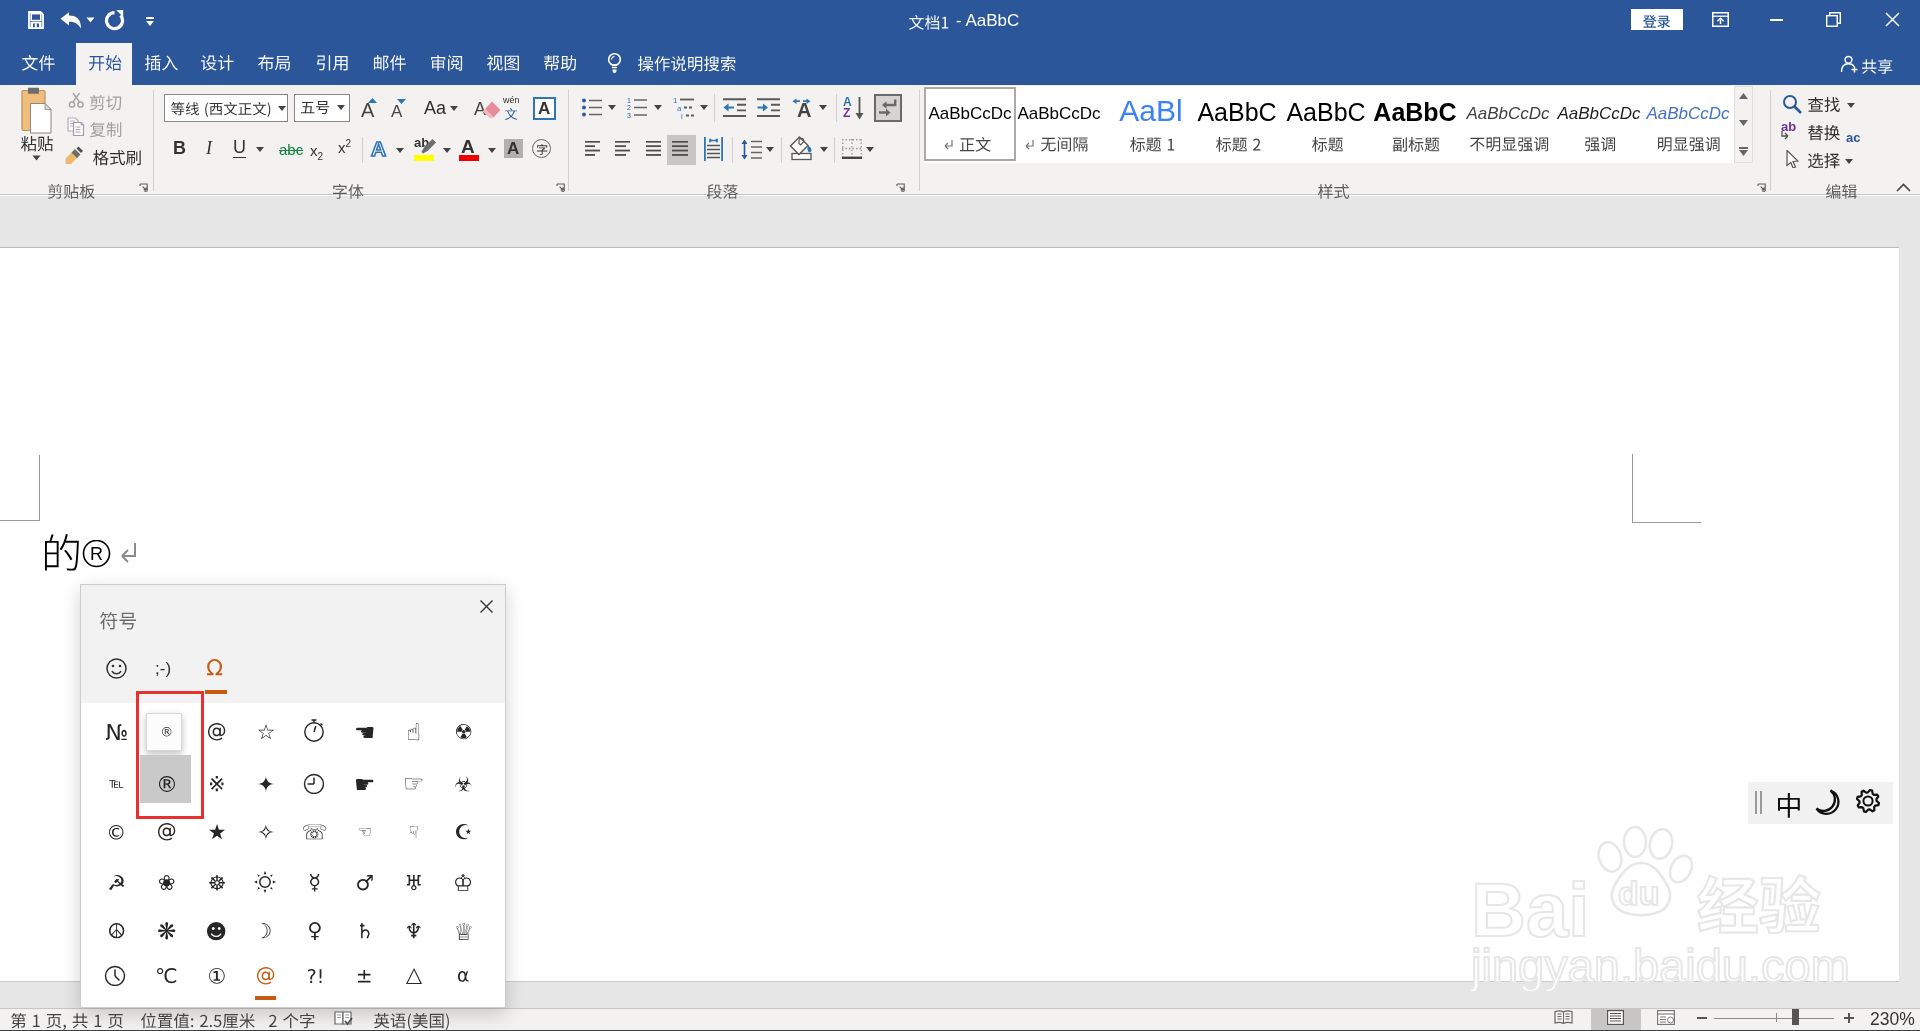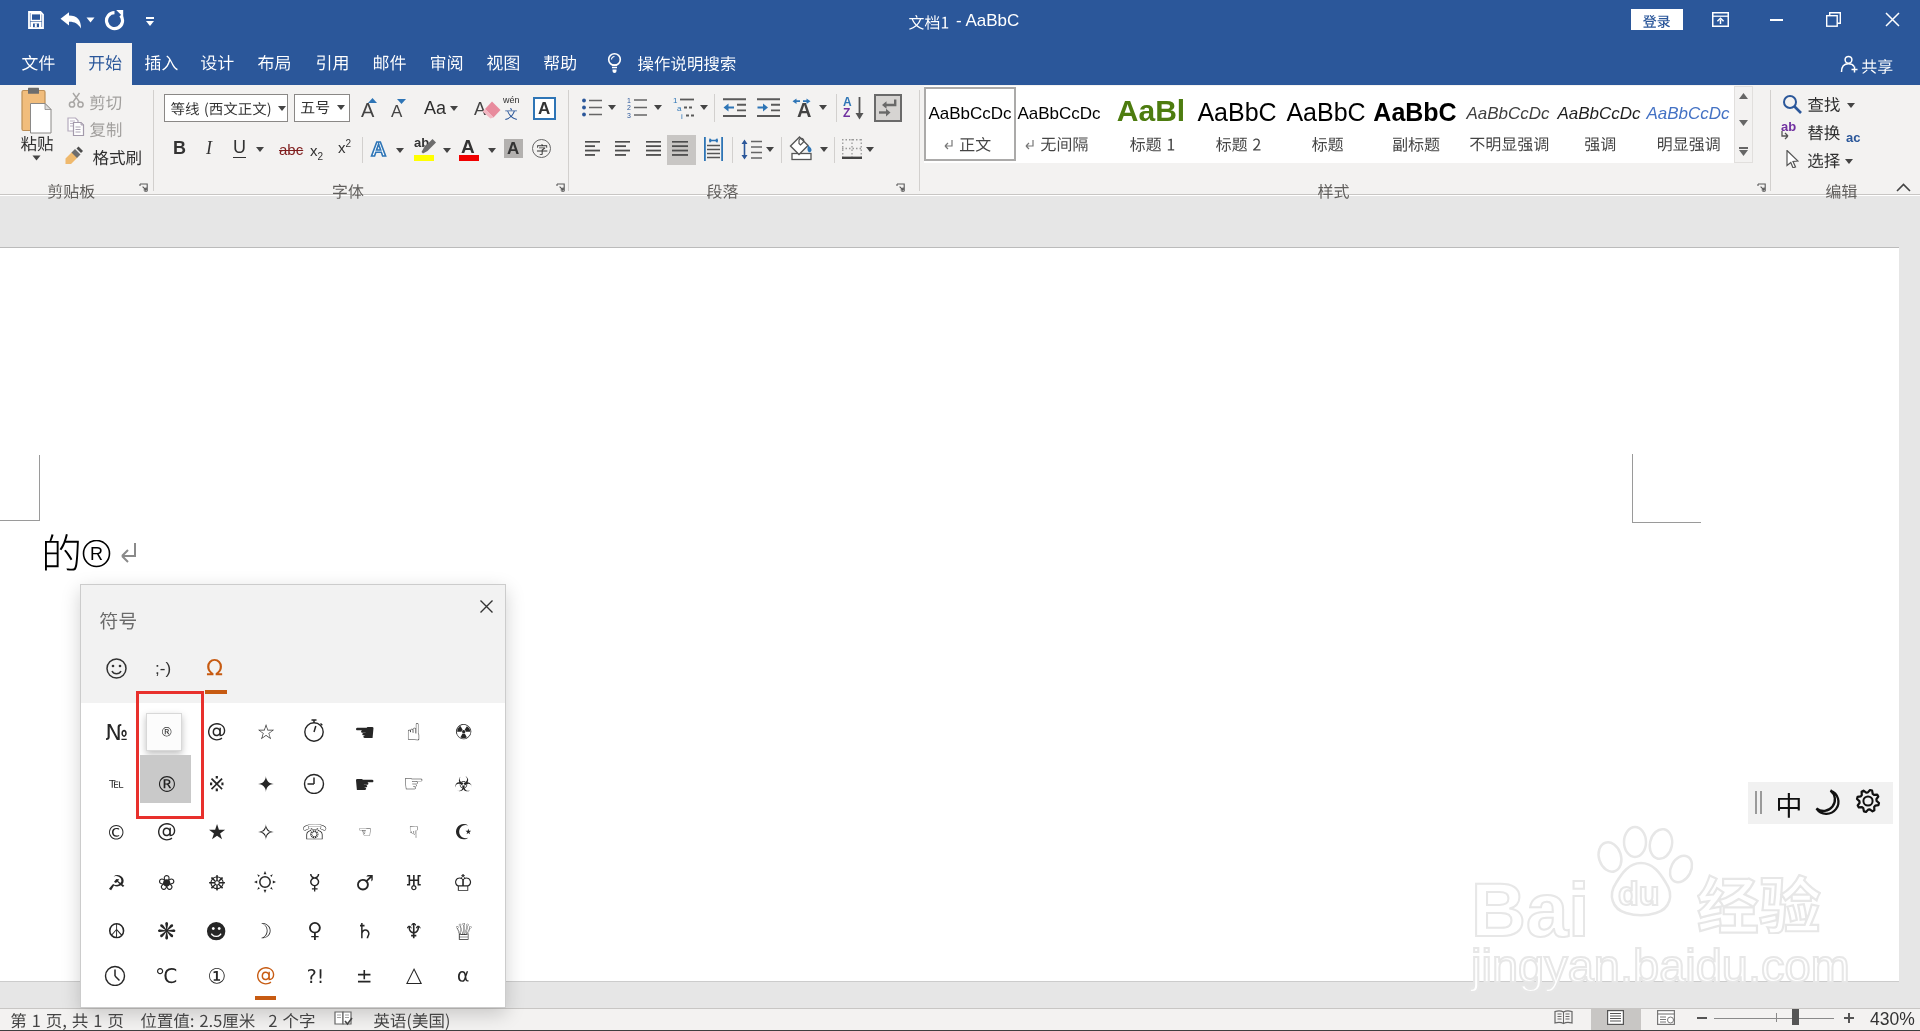--- a/index.html
+++ b/index.html
@@ -182,21 +182,21 @@
     <path fill="#2b579a" d="M5.5 -10.7C5.9 -10.1 6.3 -9.2 6.5 -8.7L7.5 -9C7.4 -9.5 6.9 -10.4 6.5 -11ZM0.7 -8.6V-7.7H2.7C3.4 -5.7 4.5 -4 5.8 -2.6C4.4 -1.4 2.6 -0.5 0.5 0.1C0.7 0.3 1 0.8 1.1 1C3.2 0.3 5.1 -0.6 6.5 -1.9C8 -0.6 9.8 0.4 11.9 0.9C12.1 0.7 12.3 0.3 12.6 0.1C10.5 -0.5 8.7 -1.4 7.3 -2.6C8.6 -4 9.6 -5.6 10.3 -7.7H12.4V-8.6ZM6.6 -3.3C5.3 -4.5 4.4 -6 3.7 -7.7H9.2C8.6 -5.9 7.7 -4.5 6.6 -3.3Z"></path>
   </svg>
 <div class="abs" style="left:533px;top:97px;width:23px;height:23px;border:2px solid #2e75b6;background:#fff"></div>
 <div class="t" style="left:538px;top:98.5px;font-size:17px;font-weight:bold;color:#333">A</div>
 <div class="t" style="left:173px;top:138px;font-size:18px;font-weight:bold;color:#333">B</div>
 <div class="t" style="left:206px;top:138px;font-size:18px;font-style:italic;font-family:'Liberation Serif',serif;color:#333">I</div>
 <div class="t" style="left:233px;top:138px;font-size:18px;color:#333;border-bottom:1.6px solid #333;line-height:19px">U</div>
 <svg class="abs" style="left:256px;top:147px" width="8" height="5" viewBox="0 0 8 5">
     <path d="M0 0 h8 L4 5 Z" fill="#444"></path>
   </svg>
-<div class="t" style="left:279px;top:141px;font-size:15px;color:#7f1d1d;text-decoration:line-through">abc</div>
+<div class="t" style="left:279px;top:141px;font-size:15px;color:#15803d;text-decoration:line-through">abc</div>
 <div class="t" style="left:310px;top:142px;font-size:15px;color:#333">x<sub style="font-size:10px">2</sub></div>
 <div class="t" style="left:338px;top:138px;font-size:15px;color:#333">x<sup style="font-size:10px">2</sup></div>
 <div class="abs" style="left:362px;top:137px;width:1px;height:26px;background:#d2d0ce"></div>
 <div class="t" style="left:371px;top:137px;font-size:21px;font-weight:bold;color:#fff;-webkit-text-stroke:1.6px #2e75b6">A</div>
 <svg class="abs" style="left:396px;top:148px" width="8" height="5" viewBox="0 0 8 5">
     <path d="M0 0 h8 L4 5 Z" fill="#444"></path>
   </svg>
 <div class="t" style="left:414px;top:135px;font-size:13px;font-weight:bold;color:#333">ab</div>
 <svg class="abs" style="left:420px;top:139px" width="16" height="15" viewBox="0 0 16 15">
     <path d="M12.5 0 L16 3.5 L7.5 12 L3 14.5 L1.5 13 L4 8.5 Z" fill="#6d6d6d"></path>
@@ -356,21 +356,21 @@
 <svg class="abs" style="left:958.7px;top:135.5px" width="32.6" height="16.8" viewBox="-0.17 -14.55 32.6 16.8">
     <path fill="#444" d="M3 -8.2V-0.6H0.8V0.6H15.2V-0.6H9V-5.6H14V-6.8H9V-11.1H14.7V-12.3H1.4V-11.1H7.8V-0.6H4.2V-8.2Z M22.8 -13.2C23.2 -12.4 23.8 -11.3 24 -10.7L25.3 -11.1C25.1 -11.7 24.5 -12.8 24 -13.6ZM16.8 -10.6V-9.4H19.3C20.2 -7 21.5 -4.9 23.2 -3.2C21.4 -1.7 19.2 -0.6 16.6 0.1C16.8 0.4 17.2 1 17.3 1.2C20 0.4 22.2 -0.8 24 -2.3C25.8 -0.7 28 0.4 30.6 1.2C30.8 0.8 31.2 0.3 31.5 0.1C28.9 -0.6 26.7 -1.7 25 -3.2C26.6 -4.9 27.8 -6.9 28.7 -9.4H31.3V-10.6ZM24.1 -4C22.6 -5.6 21.4 -7.4 20.5 -9.4H27.4C26.6 -7.3 25.5 -5.5 24.1 -4Z"></path>
   </svg>
 <div class="t" style="left:1059px;top:104px;transform:translateX(-50%);font-size:17px;font-weight:normal;font-style:normal;color:#000">AaBbCcDc</div>
 <svg class="abs" style="left:1024px;top:140px" width="10" height="10" viewBox="0 0 10 10">
 <path d="M9 0 V6 H2 M2 6 L5 3 M2 6 L5 9" fill="none" stroke="#777" stroke-width="1.2"></path>
   </svg>
 <svg class="abs" style="left:1039.7px;top:135.5px" width="48.6" height="16.5" viewBox="-0.38 -14.23 48.6 16.5">
     <path fill="#444" d="M1.8 -12.4V-11.2H7.1C7.1 -10 7 -8.8 6.8 -7.6H0.8V-6.5H6.6C6 -3.7 4.4 -1.1 0.6 0.3C0.9 0.5 1.3 1 1.4 1.3C5.6 -0.4 7.2 -3.3 7.8 -6.5H8.2V-1C8.2 0.5 8.6 0.9 10.3 0.9C10.6 0.9 12.9 0.9 13.3 0.9C14.8 0.9 15.2 0.2 15.4 -2.3C15 -2.4 14.5 -2.6 14.2 -2.8C14.1 -0.6 14 -0.3 13.2 -0.3C12.7 -0.3 10.8 -0.3 10.4 -0.3C9.6 -0.3 9.4 -0.4 9.4 -1V-6.5H15.2V-7.6H8C8.2 -8.8 8.3 -10 8.3 -11.2H14.3V-12.4Z M17.5 -9.8V1.3H18.7V-9.8ZM17.7 -12.7C18.4 -12 19.3 -10.9 19.6 -10.3L20.6 -10.9C20.2 -11.6 19.4 -12.6 18.6 -13.2ZM22.1 -4.7H25.9V-2.6H22.1ZM22.1 -7.9H25.9V-5.7H22.1ZM21 -8.9V-1.6H27V-8.9ZM21.6 -12.5V-11.4H29.4V-0.2C29.4 0 29.3 0.1 29.1 0.1C28.9 0.1 28.2 0.1 27.6 0.1C27.7 0.4 27.9 0.9 28 1.2C28.9 1.2 29.6 1.2 30 1C30.5 0.8 30.6 0.5 30.6 -0.2V-12.5Z M40.1 -9.9H45.2V-8.4H40.1ZM39.1 -10.8V-7.5H46.3V-10.8ZM38.3 -12.7V-11.7H47.2V-12.7ZM33.2 -12.8V1.2H34.3V-11.7H36.3C36 -10.6 35.5 -9.2 35.1 -8.1C36.2 -6.8 36.5 -5.7 36.5 -4.8C36.5 -4.3 36.4 -3.9 36.2 -3.7C36 -3.6 35.9 -3.6 35.7 -3.6C35.4 -3.6 35.1 -3.6 34.7 -3.6C34.9 -3.3 35 -2.8 35 -2.5C35.4 -2.5 35.8 -2.5 36.1 -2.5C36.4 -2.6 36.7 -2.7 36.9 -2.8C37.4 -3.2 37.6 -3.9 37.6 -4.7C37.6 -5.7 37.3 -6.9 36.1 -8.2C36.7 -9.5 37.3 -11.1 37.7 -12.4L36.9 -12.8L36.8 -12.8ZM44.3 -5.4C44 -4.8 43.5 -3.8 43 -3.1H40.1V-2.3H42.1V0.9H43.2V-2.3H45.3V-3.1H43.9C44.3 -3.7 44.8 -4.4 45.1 -5.1ZM40.4 -5.1C40.8 -4.5 41.3 -3.6 41.6 -3.1L42.4 -3.5C42.2 -4 41.6 -4.8 41.1 -5.5ZM38.4 -6.6V1.3H39.4V-5.7H45.9V0.1C45.9 0.2 45.9 0.3 45.7 0.3C45.5 0.3 45 0.3 44.4 0.3C44.6 0.6 44.7 1 44.7 1.3C45.6 1.3 46.2 1.3 46.5 1.1C46.9 0.9 47 0.6 47 0.1V-6.6Z"></path>
   </svg>
-<div class="t" style="left:1151px;top:94px;transform:translateX(-50%);font-size:30px;font-weight:bold;font-style:normal;color:#4d7c0f">AaBl</div>
+<div class="t" style="left:1151px;top:94px;transform:translateX(-50%);font-size:30px;font-weight:normal;font-style:normal;color:#3b82f6">AaBl</div>
 <svg class="abs" style="left:1128.9px;top:135.5px" width="46.3" height="16.7" viewBox="-0.62 -14.44 46.3 16.7">
     <path fill="#444" d="M7.5 -12.2V-11.1H14.4V-12.2ZM12.5 -5.2C13.2 -3.6 14 -1.5 14.2 -0.3L15.3 -0.7C15 -1.9 14.3 -4 13.5 -5.5ZM7.9 -5.5C7.4 -3.8 6.7 -2.1 5.8 -0.9C6.1 -0.8 6.6 -0.4 6.8 -0.3C7.7 -1.5 8.5 -3.4 9 -5.2ZM6.8 -8.4V-7.3H10.2V-0.3C10.2 -0.1 10.1 -0 9.9 0C9.7 0 8.9 0 8.1 -0C8.2 0.4 8.4 0.9 8.5 1.2C9.6 1.2 10.3 1.2 10.8 1C11.2 0.8 11.4 0.4 11.4 -0.3V-7.3H15.3V-8.4ZM3.2 -13.4V-10H0.8V-8.9H3C2.4 -6.9 1.4 -4.6 0.4 -3.4C0.6 -3.1 0.9 -2.6 1.1 -2.3C1.9 -3.3 2.6 -5 3.2 -6.8V1.3H4.4V-7.1C5 -6.3 5.6 -5.3 5.9 -4.8L6.6 -5.8C6.3 -6.2 4.9 -8 4.4 -8.5V-8.9H6.5V-10H4.4V-13.4Z M18.8 -9.8H22.1V-8.6H18.8ZM18.8 -11.9H22.1V-10.7H18.8ZM17.7 -12.8V-7.7H23.2V-12.8ZM27.1 -8.5C27 -4.3 26.7 -2.3 23.3 -1.2C23.5 -1 23.8 -0.7 23.9 -0.4C27.6 -1.6 28 -4 28.1 -8.5ZM27.7 -3C28.7 -2.3 29.9 -1.2 30.5 -0.5L31.3 -1.3C30.6 -1.9 29.4 -2.9 28.4 -3.6ZM18 -4.8C17.9 -2.5 17.6 -0.6 16.5 0.7C16.8 0.8 17.2 1.1 17.4 1.2C18 0.5 18.4 -0.4 18.6 -1.6C20.1 0.6 22.4 0.9 25.8 0.9H31C31 0.6 31.2 0.1 31.4 -0.1C30.5 -0.1 26.6 -0.1 25.8 -0.1C23.9 -0.1 22.3 -0.2 21.1 -0.7V-3H23.7V-3.9H21.1V-5.6H24V-6.6H16.8V-5.6H20V-1.3C19.6 -1.7 19.2 -2.2 18.8 -2.8C18.9 -3.4 19 -4.1 19 -4.8ZM24.6 -10.2V-3.4H25.6V-9.3H29.5V-3.5H30.5V-10.2H27.5C27.7 -10.6 27.9 -11.2 28.1 -11.7H31.3V-12.7H24V-11.7H26.9C26.8 -11.2 26.6 -10.6 26.4 -10.2Z M38.2 0H44.6V-1.2H42.3V-11.7H41.2C40.5 -11.4 39.8 -11.1 38.7 -10.9V-10H40.8V-1.2H38.2Z"></path>
   </svg>
 <div class="t" style="left:1237px;top:98px;transform:translateX(-50%);font-size:25px;font-weight:normal;font-style:normal;color:#000">AaBbC</div>
 <svg class="abs" style="left:1214.8px;top:135.5px" width="46.5" height="16.7" viewBox="-0.62 -14.44 46.5 16.7">
     <path fill="#444" d="M7.5 -12.2V-11.1H14.4V-12.2ZM12.5 -5.2C13.2 -3.6 14 -1.5 14.2 -0.3L15.3 -0.7C15 -1.9 14.3 -4 13.5 -5.5ZM7.9 -5.5C7.4 -3.8 6.7 -2.1 5.8 -0.9C6.1 -0.8 6.6 -0.4 6.8 -0.3C7.7 -1.5 8.5 -3.4 9 -5.2ZM6.8 -8.4V-7.3H10.2V-0.3C10.2 -0.1 10.1 -0 9.9 0C9.7 0 8.9 0 8.1 -0C8.2 0.4 8.4 0.9 8.5 1.2C9.6 1.2 10.3 1.2 10.8 1C11.2 0.8 11.4 0.4 11.4 -0.3V-7.3H15.3V-8.4ZM3.2 -13.4V-10H0.8V-8.9H3C2.4 -6.9 1.4 -4.6 0.4 -3.4C0.6 -3.1 0.9 -2.6 1.1 -2.3C1.9 -3.3 2.6 -5 3.2 -6.8V1.3H4.4V-7.1C5 -6.3 5.6 -5.3 5.9 -4.8L6.6 -5.8C6.3 -6.2 4.9 -8 4.4 -8.5V-8.9H6.5V-10H4.4V-13.4Z M18.8 -9.8H22.1V-8.6H18.8ZM18.8 -11.9H22.1V-10.7H18.8ZM17.7 -12.8V-7.7H23.2V-12.8ZM27.1 -8.5C27 -4.3 26.7 -2.3 23.3 -1.2C23.5 -1 23.8 -0.7 23.9 -0.4C27.6 -1.6 28 -4 28.1 -8.5ZM27.7 -3C28.7 -2.3 29.9 -1.2 30.5 -0.5L31.3 -1.3C30.6 -1.9 29.4 -2.9 28.4 -3.6ZM18 -4.8C17.9 -2.5 17.6 -0.6 16.5 0.7C16.8 0.8 17.2 1.1 17.4 1.2C18 0.5 18.4 -0.4 18.6 -1.6C20.1 0.6 22.4 0.9 25.8 0.9H31C31 0.6 31.2 0.1 31.4 -0.1C30.5 -0.1 26.6 -0.1 25.8 -0.1C23.9 -0.1 22.3 -0.2 21.1 -0.7V-3H23.7V-3.9H21.1V-5.6H24V-6.6H16.8V-5.6H20V-1.3C19.6 -1.7 19.2 -2.2 18.8 -2.8C18.9 -3.4 19 -4.1 19 -4.8ZM24.6 -10.2V-3.4H25.6V-9.3H29.5V-3.5H30.5V-10.2H27.5C27.7 -10.6 27.9 -11.2 28.1 -11.7H31.3V-12.7H24V-11.7H26.9C26.8 -11.2 26.6 -10.6 26.4 -10.2Z M37.5 0H44.9V-1.3H41.6C41 -1.3 40.3 -1.2 39.7 -1.2C42.5 -3.8 44.3 -6.1 44.3 -8.5C44.3 -10.6 43 -11.9 40.9 -11.9C39.4 -11.9 38.4 -11.3 37.4 -10.2L38.3 -9.4C38.9 -10.2 39.8 -10.8 40.7 -10.8C42.2 -10.8 42.9 -9.8 42.9 -8.4C42.9 -6.4 41.2 -4.1 37.5 -0.9Z"></path>
   </svg>
 <div class="t" style="left:1326px;top:98px;transform:translateX(-50%);font-size:25px;font-weight:normal;font-style:normal;color:#000">AaBbC</div>
 <svg class="abs" style="left:1310.5px;top:135.5px" width="33.0" height="16.7" viewBox="-0.62 -14.44 33.0 16.7">
     <path fill="#444" d="M7.5 -12.2V-11.1H14.4V-12.2ZM12.5 -5.2C13.2 -3.6 14 -1.5 14.2 -0.3L15.3 -0.7C15 -1.9 14.3 -4 13.5 -5.5ZM7.9 -5.5C7.4 -3.8 6.7 -2.1 5.8 -0.9C6.1 -0.8 6.6 -0.4 6.8 -0.3C7.7 -1.5 8.5 -3.4 9 -5.2ZM6.8 -8.4V-7.3H10.2V-0.3C10.2 -0.1 10.1 -0 9.9 0C9.7 0 8.9 0 8.1 -0C8.2 0.4 8.4 0.9 8.5 1.2C9.6 1.2 10.3 1.2 10.8 1C11.2 0.8 11.4 0.4 11.4 -0.3V-7.3H15.3V-8.4ZM3.2 -13.4V-10H0.8V-8.9H3C2.4 -6.9 1.4 -4.6 0.4 -3.4C0.6 -3.1 0.9 -2.6 1.1 -2.3C1.9 -3.3 2.6 -5 3.2 -6.8V1.3H4.4V-7.1C5 -6.3 5.6 -5.3 5.9 -4.8L6.6 -5.8C6.3 -6.2 4.9 -8 4.4 -8.5V-8.9H6.5V-10H4.4V-13.4Z M18.8 -9.8H22.1V-8.6H18.8ZM18.8 -11.9H22.1V-10.7H18.8ZM17.7 -12.8V-7.7H23.2V-12.8ZM27.1 -8.5C27 -4.3 26.7 -2.3 23.3 -1.2C23.5 -1 23.8 -0.7 23.9 -0.4C27.6 -1.6 28 -4 28.1 -8.5ZM27.7 -3C28.7 -2.3 29.9 -1.2 30.5 -0.5L31.3 -1.3C30.6 -1.9 29.4 -2.9 28.4 -3.6ZM18 -4.8C17.9 -2.5 17.6 -0.6 16.5 0.7C16.8 0.8 17.2 1.1 17.4 1.2C18 0.5 18.4 -0.4 18.6 -1.6C20.1 0.6 22.4 0.9 25.8 0.9H31C31 0.6 31.2 0.1 31.4 -0.1C30.5 -0.1 26.6 -0.1 25.8 -0.1C23.9 -0.1 22.3 -0.2 21.1 -0.7V-3H23.7V-3.9H21.1V-5.6H24V-6.6H16.8V-5.6H20V-1.3C19.6 -1.7 19.2 -2.2 18.8 -2.8C18.9 -3.4 19 -4.1 19 -4.8ZM24.6 -10.2V-3.4H25.6V-9.3H29.5V-3.5H30.5V-10.2H27.5C27.7 -10.6 27.9 -11.2 28.1 -11.7H31.3V-12.7H24V-11.7H26.9C26.8 -11.2 26.6 -10.6 26.4 -10.2Z"></path>
@@ -700,13 +700,13 @@
 <path d="M0.6 4 H17.4" stroke="#777" stroke-width="1.1"></path>
 <circle cx="13.5" cy="10" r="3" fill="none" stroke="#777" stroke-width="1"></circle>
 <path d="M3 7 h6 M3 9.5 h6 M3 12 h6" stroke="#777" stroke-width="1"></path>
   </svg>
 <div class="abs" style="left:1697px;top:1017px;width:10px;height:2px;background:#555"></div>
 <div class="abs" style="left:1714px;top:1017.5px;width:120px;height:1.2px;background:#8a8a8a"></div>
 <div class="abs" style="left:1776px;top:1013px;width:1.4px;height:9px;background:#8a8a8a"></div>
 <div class="abs" style="left:1792px;top:1009px;width:7px;height:16px;background:#555"></div>
 <div class="abs" style="left:1844px;top:1017px;width:10px;height:2px;background:#555"></div>
 <div class="abs" style="left:1840px;top:1013px;width:2px;height:10px;background:#555;margin-left:8px"></div>
-<div class="t" style="left:1870px;top:1009px;font-size:17.5px;color:#333">430%</div>
+<div class="t" style="left:1870px;top:1009px;font-size:17.5px;color:#333">230%</div>
 <div class="abs" style="left:0;top:1029.5px;width:1920px;height:1.5px;background:#3f3f3f"></div>
 </body></html>

